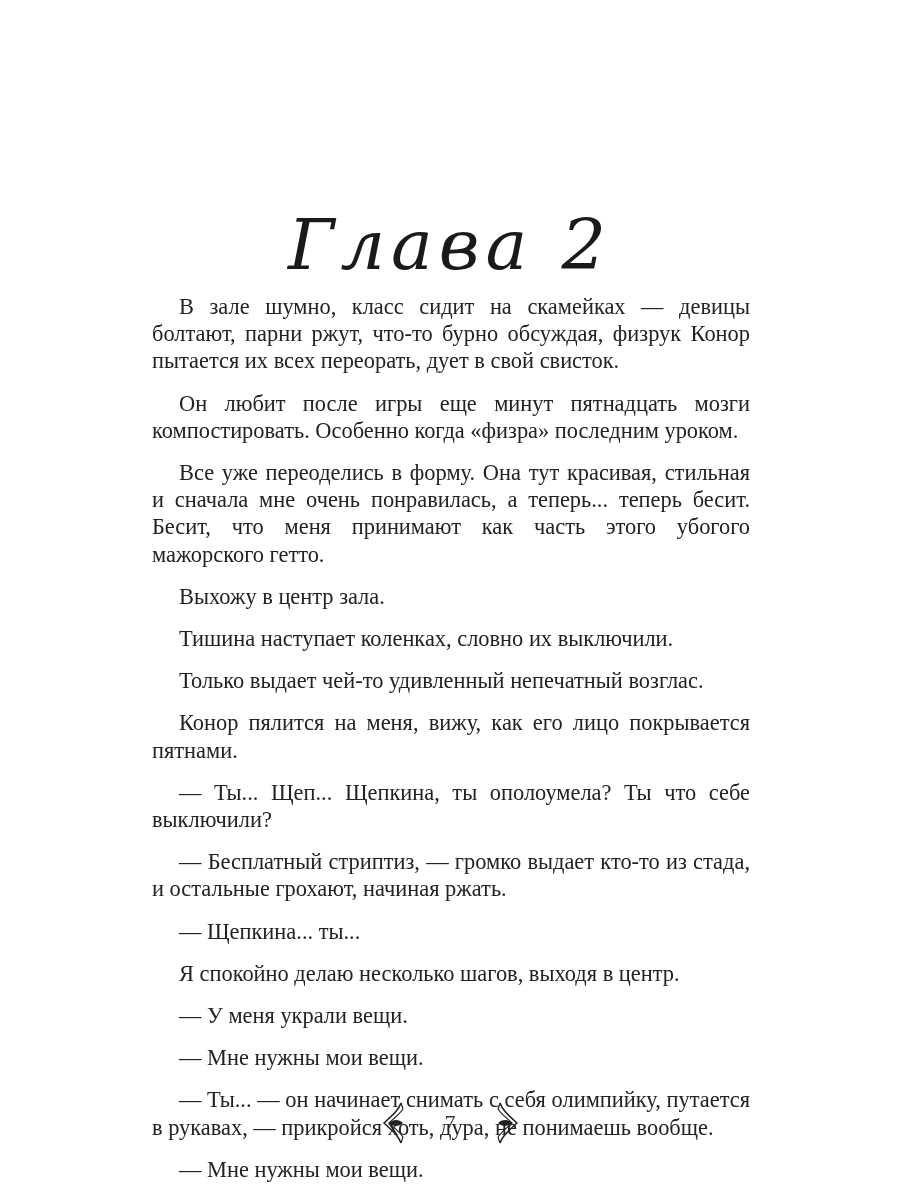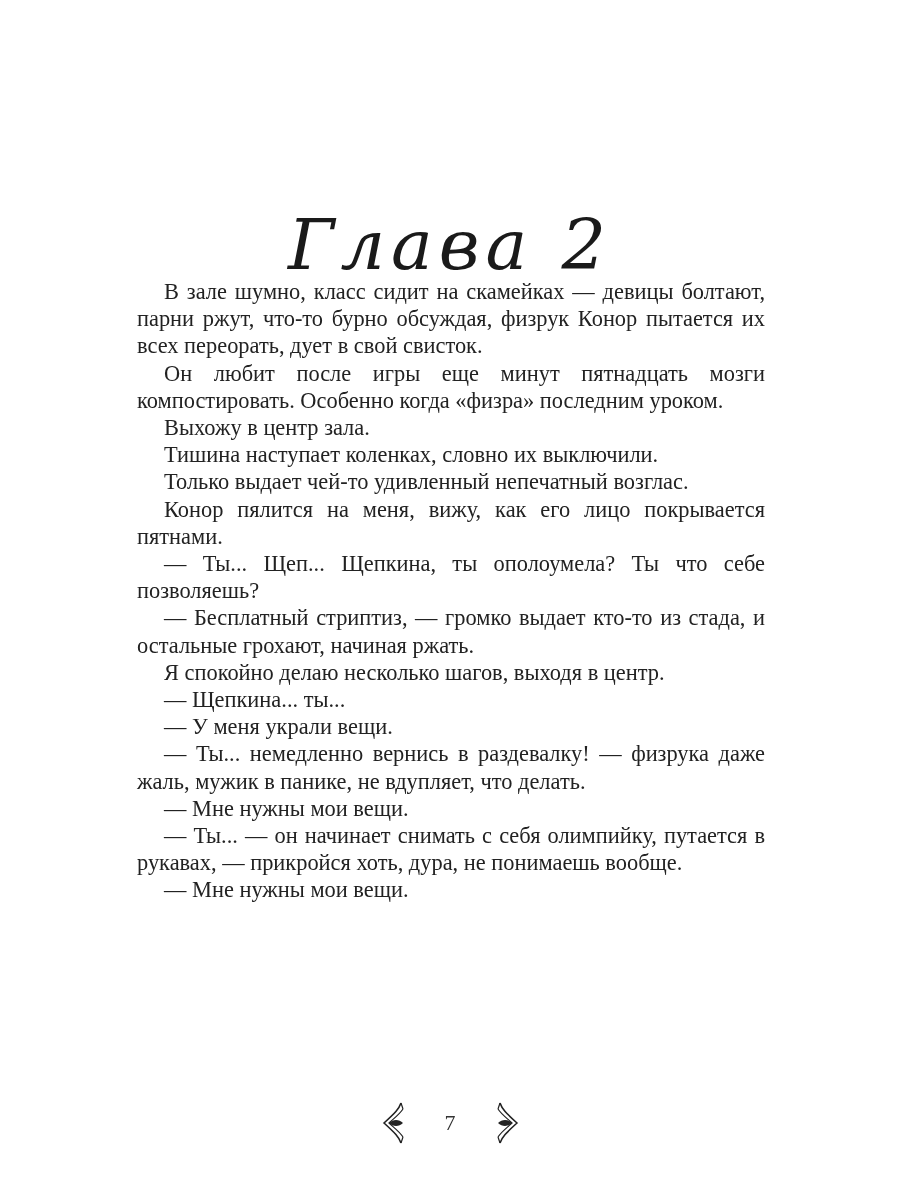--- a/index.html
+++ b/index.html
@@ -8,48 +8,48 @@
     .chapter-title {
       position: absolute; left: 0; top: 158px; width: 900px; text-align: center;
       font-family: "DejaVu Serif", serif; font-style: italic; font-size: 70px;
       color: #1a1a1a; letter-spacing: 6px; font-weight: normal; line-height: 80px;
     }
     .body-text {
       position: absolute; left: 137px; top: 278px; width: 628px;
       font-family: "Liberation Serif", serif; font-size: 22.4px; line-height: 27.2px;
       color: #222222;
     }
-    .para { margin: 0; text-indent: 27px; text-align: justify; text-align-last: left; }
+    .para { margin: 15px; text-indent: 27px; text-align: justify; text-align-last: left; }
     .footer {
       position: absolute; left: 0; top: 1098px; width: 900px; height: 50px;
       display: flex; justify-content: center; align-items: center; gap: 38px;
     }
     .ornament { width: 26px; height: 44px; display: inline-block; }
     .page-number { font-family: "Liberation Serif", serif; font-size: 22px; color: #333; }
   </style>
 </head>
 <body>
 
 <div class="page">
 
   <h1 class="chapter-title">Глава 2</h1>
 
   <div class="body-text">
     <p class="para">В зале шумно, класс сидит на скамейках — девицы болтают, парни ржут, что-то бурно обсуждая, физрук Конор пытается их всех переорать, дует в свой свисток.</p>
     <p class="para">Он любит после игры еще минут пятнадцать мозги компостировать. Особенно когда «физра» последним уроком.</p>
+    <p class="para">Все уже переоделись в форму. Она тут красивая, стильная и сначала мне очень понравилась, а теперь... теперь бесит. Бесит, что меня принимают как часть этого убогого мажорского гетто.</p>
     <p class="para">Выхожу в центр зала.</p>
     <p class="para">Тишина наступает коленках, словно их выключили.</p>
     <p class="para">Только выдает чей-то удивленный непечатный возглас.</p>
     <p class="para">Конор пялится на меня, вижу, как его лицо покрывается пятнами.</p>
-    <p class="para">— Ты... Щеп... Щепкина, ты ополоумела? Ты что себе позволяешь?</p>
+    <p class="para">— Ты... Щеп... Щепкина, ты ополоумела? Ты что себе выключили?</p>
     <p class="para">— Бесплатный стриптиз, — громко выдает кто-то из стада, и остальные грохают, начиная ржать.</p>
+    <p class="para">— Щепкина... ты...</p>
     <p class="para">Я спокойно делаю несколько шагов, выходя в центр.</p>
-    <p class="para">— Щепкина... ты...</p>
     <p class="para">— У меня украли вещи.</p>
-    <p class="para">— Ты... немедленно вернись в раздевалку! — физрука даже жаль, мужик в панике, не вдупляет, что делать.</p>
     <p class="para">— Мне нужны мои вещи.</p>
     <p class="para">— Ты... — он начинает снимать с себя олимпийку, путается в рукавах, — прикройся хоть, дура, не понимаешь вообще.</p>
     <p class="para">— Мне нужны мои вещи.</p>
   </div>
 
   <div class="footer">
     <span class="ornament">
       <svg width="26" height="44" viewBox="0 0 26 44">
         <path d="M20 2 C18 8 14 12 3 22 C14 32 18 36 20 42" fill="none" stroke="#222" stroke-width="1.6"></path>
         <path d="M22 8 C18 14 12 18 8 22 C12 26 18 30 22 36" fill="none" stroke="#222" stroke-width="1.2"></path>

